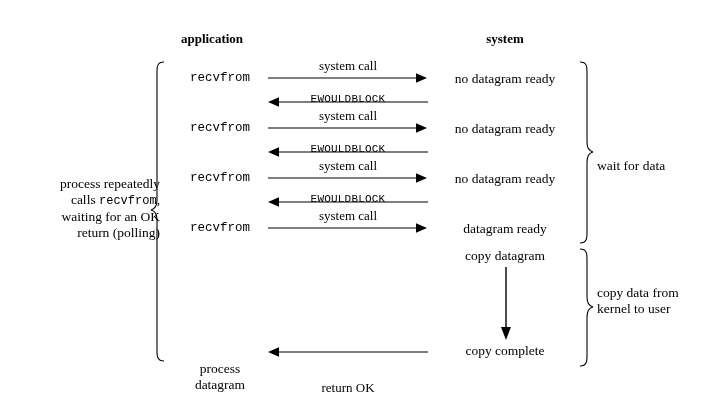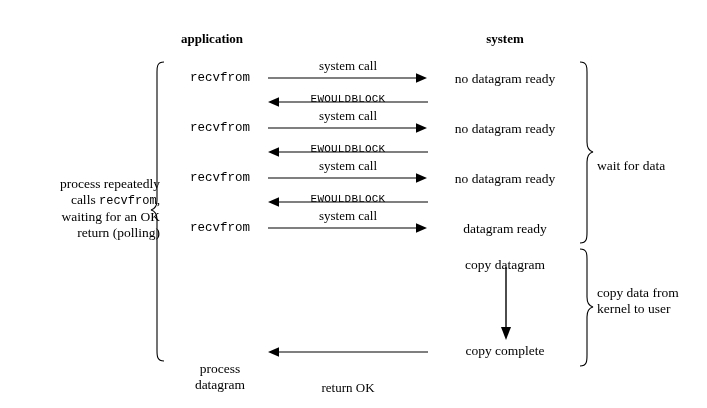--- a/index.html
+++ b/index.html
@@ -181,21 +181,21 @@
     <svg width="164" height="14" viewBox="0 0 164 14">
       <line class="stroke" stroke-width="1.2" x1="13" y1="7" x2="162" y2="7"></line>
       <path d="M13,2.2 L2,7 L13,11.8 Z" fill="#000"></path>
     </svg>
   </div>
 
   <div class="abs kernel-label" style="left:415px; top:71px;">no datagram ready</div>
   <div class="abs kernel-label" style="left:415px; top:121px;">no datagram ready</div>
   <div class="abs kernel-label" style="left:415px; top:171px;">no datagram ready</div>
   <div class="abs kernel-label" style="left:415px; top:221px;">datagram ready</div>
-  <div class="abs kernel-label" style="left:415px; top:248px;margin-top:9px;">copy datagram</div>
+  <div class="abs kernel-label" style="left:415px; top:248px;">copy datagram</div>
   <div class="abs kernel-label" style="left:415px; top:343px;">copy complete</div>
 
   <div class="abs" style="left:497px; top:266px;">
     <svg width="18" height="76" viewBox="0 0 18 76">
       <line class="stroke" stroke-width="1.4" x1="9" y1="1" x2="9" y2="62"></line>
       <path d="M4,61 L9,74 L14,61 Z" fill="#000"></path>
     </svg>
   </div>
 
   <div class="abs" style="left:578px; top:58px;">

